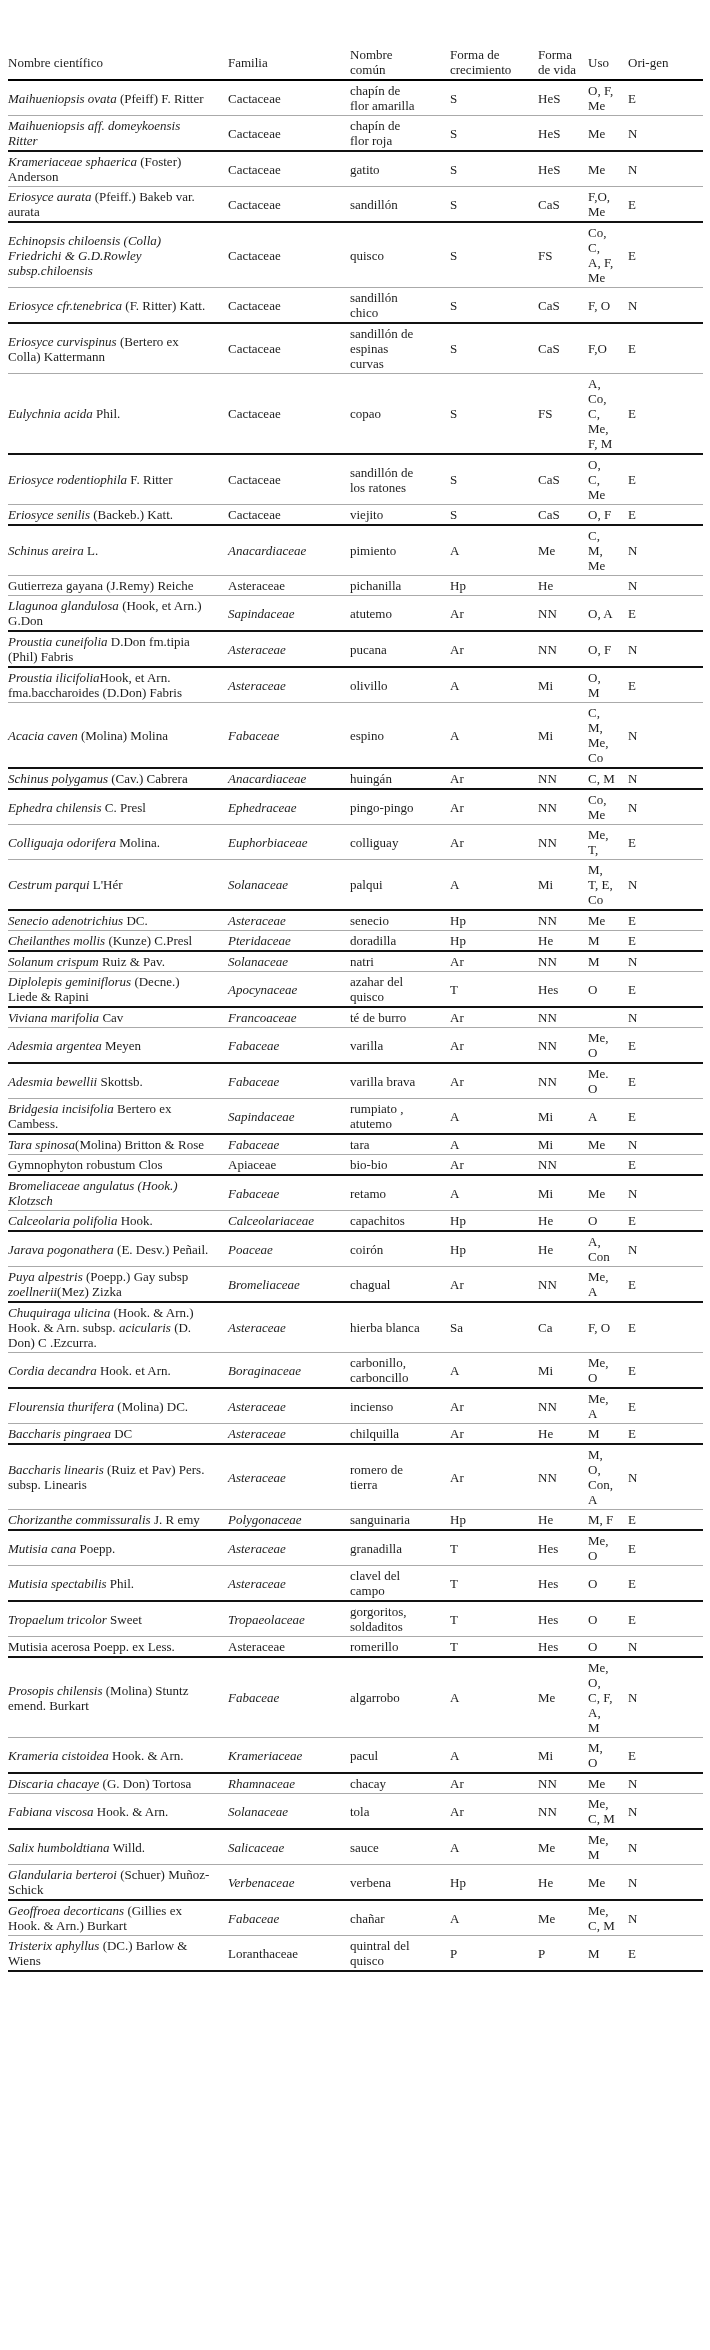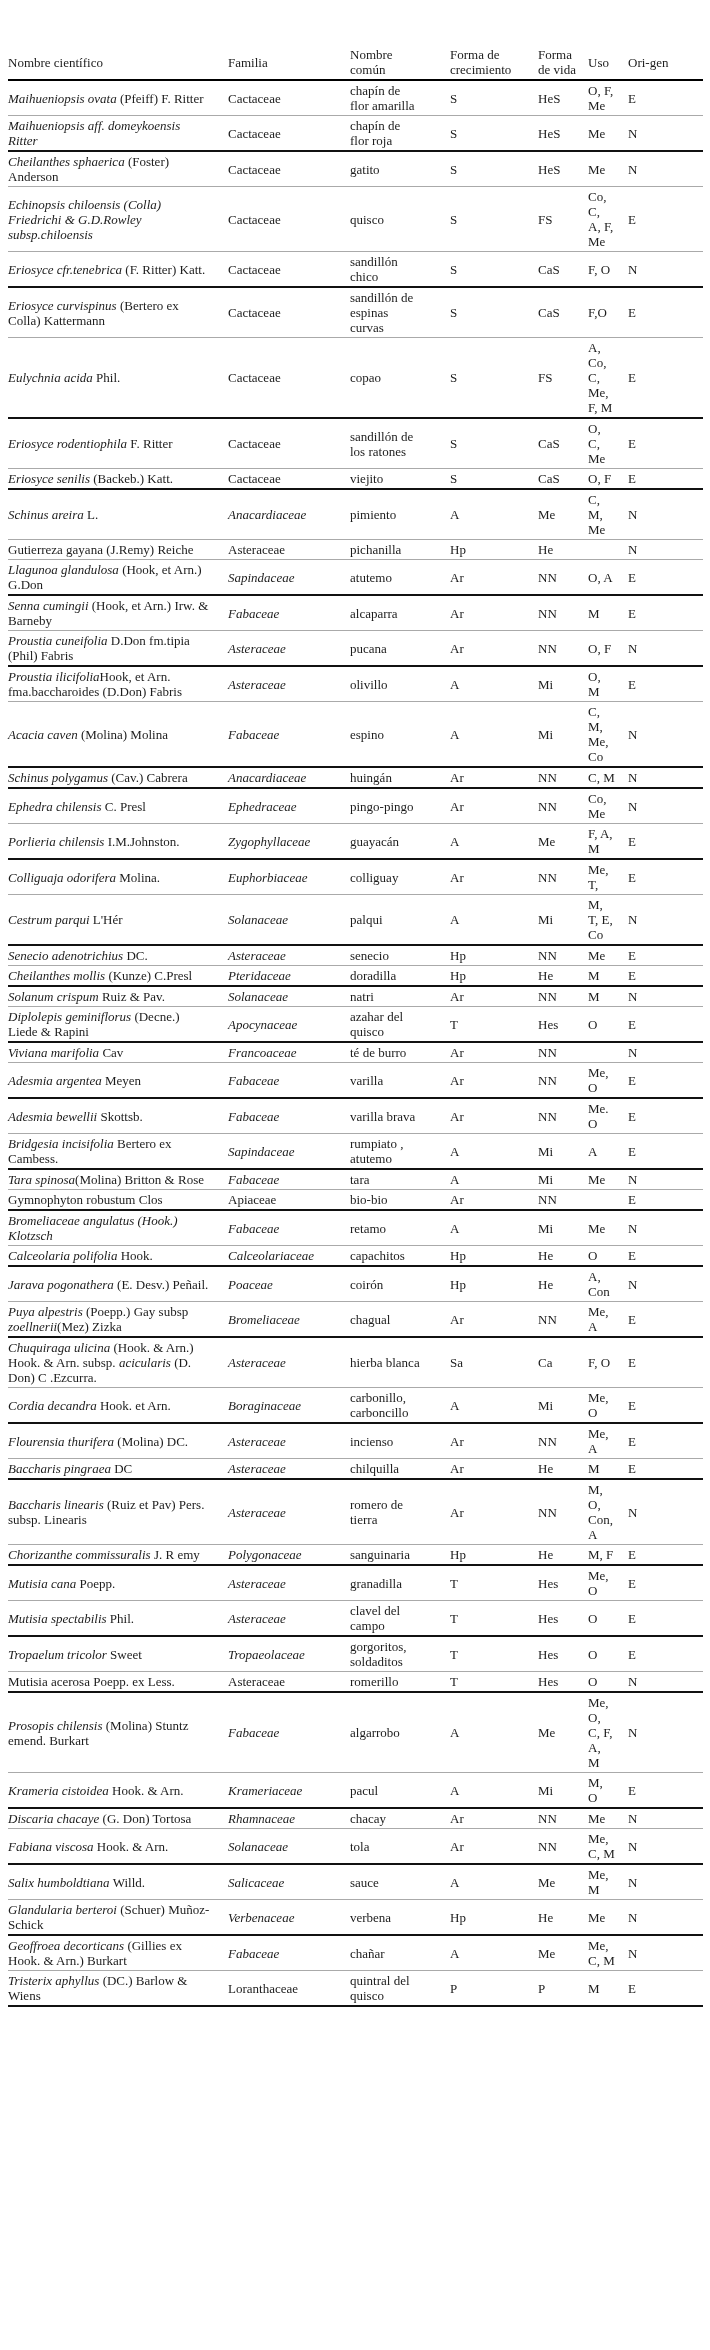--- a/index.html
+++ b/index.html
@@ -81,27 +81,36 @@
         <tr class="sep-dark">
           <td class="p-sci"><span class="seg-i">Maihueniopsis aff. domeykoensis Ritter</span></td>
           <td>Cactaceae</td>
           <td class="p-common">chapín de flor roja</td>
           <td class="p-growth">S</td>
           <td class="p-life">HeS</td>
           <td class="p-uso">Me</td>
           <td>N</td>
         </tr>
         <tr class="sep-gray">
-          <td class="p-sci"><span class="seg-i">Cheilanthes sphaerica </span><span class="seg-r">(Foster) Anderson</span></td>
+          <td class="p-sci"><span class="seg-i">Krameriaceae sphaerica </span><span class="seg-r">(Foster) Anderson</span></td>
           <td>Cactaceae</td>
           <td class="p-common">gatito</td>
           <td class="p-growth">S</td>
           <td class="p-life">HeS</td>
           <td class="p-uso">Me</td>
           <td>N</td>
+        </tr>
+        <tr class="sep-dark">
+          <td class="p-sci"><span class="seg-i">Eriosyce aurata </span><span class="seg-r">(Pfeiff.) Bakeb var. aurata</span></td>
+          <td>Cactaceae</td>
+          <td class="p-common">sandillón</td>
+          <td class="p-growth">S</td>
+          <td class="p-life">CaS</td>
+          <td class="p-uso">F,O, Me</td>
+          <td>E</td>
         </tr>
         <tr class="sep-gray">
           <td class="p-sci"><span class="seg-i">Echinopsis chiloensis (Colla) Friedrichi &amp; G.D.Rowley subsp.chiloensis</span></td>
           <td>Cactaceae</td>
           <td class="p-common">quisco</td>
           <td class="p-growth">S</td>
           <td class="p-life">FS</td>
           <td class="p-uso">Co, C, A, F, Me</td>
           <td>E</td>
         </tr>
@@ -170,29 +179,20 @@
         </tr>
         <tr class="sep-dark">
           <td class="p-sci"><span class="seg-i">Llagunoa glandulosa </span><span class="seg-r">(Hook, et Arn.) G.Don</span></td>
           <td class="seg-i">Sapindaceae</td>
           <td class="p-common">atutemo</td>
           <td class="p-growth">Ar</td>
           <td class="p-life">NN</td>
           <td class="p-uso">O, A</td>
           <td>E</td>
         </tr>
-        <tr class="sep-gray">
-          <td class="p-sci"><span class="seg-i">Senna cumingii </span><span class="seg-r">(Hook, et Arn.) Irw. &amp; Barneby</span></td>
-          <td class="seg-i">Fabaceae</td>
-          <td class="p-common">alcaparra</td>
-          <td class="p-growth">Ar</td>
-          <td class="p-life">NN</td>
-          <td class="p-uso">M</td>
-          <td>E</td>
-        </tr>
         <tr class="sep-dark">
           <td class="p-sci"><span class="seg-i">Proustia cuneifolia </span><span class="seg-r">D.Don fm.tipia (Phil) Fabris</span></td>
           <td class="seg-i">Asteraceae</td>
           <td class="p-common">pucana</td>
           <td class="p-growth">Ar</td>
           <td class="p-life">NN</td>
           <td class="p-uso">O, F</td>
           <td>N</td>
         </tr>
         <tr class="sep-gray">
@@ -223,29 +223,20 @@
           <td>N</td>
         </tr>
         <tr class="sep-gray">
           <td class="p-sci"><span class="seg-i">Ephedra chilensis </span><span class="seg-r">C. Presl</span></td>
           <td class="seg-i">Ephedraceae</td>
           <td class="p-common">pingo-pingo</td>
           <td class="p-growth">Ar</td>
           <td class="p-life">NN</td>
           <td class="p-uso">Co, Me</td>
           <td>N</td>
-        </tr>
-        <tr class="sep-dark">
-          <td class="p-sci"><span class="seg-i">Porlieria chilensis </span><span class="seg-r">I.M.Johnston.</span></td>
-          <td class="seg-i">Zygophyllaceae</td>
-          <td class="p-common">guayacán</td>
-          <td class="p-growth">A</td>
-          <td class="p-life">Me</td>
-          <td class="p-uso">F, A, M</td>
-          <td>E</td>
         </tr>
         <tr class="sep-gray">
           <td class="p-sci"><span class="seg-i">Colliguaja odorifera </span><span class="seg-r">Molina.</span></td>
           <td class="seg-i">Euphorbiaceae</td>
           <td class="p-common">colliguay</td>
           <td class="p-growth">Ar</td>
           <td class="p-life">NN</td>
           <td class="p-uso">Me, T,</td>
           <td>E</td>
         </tr>

